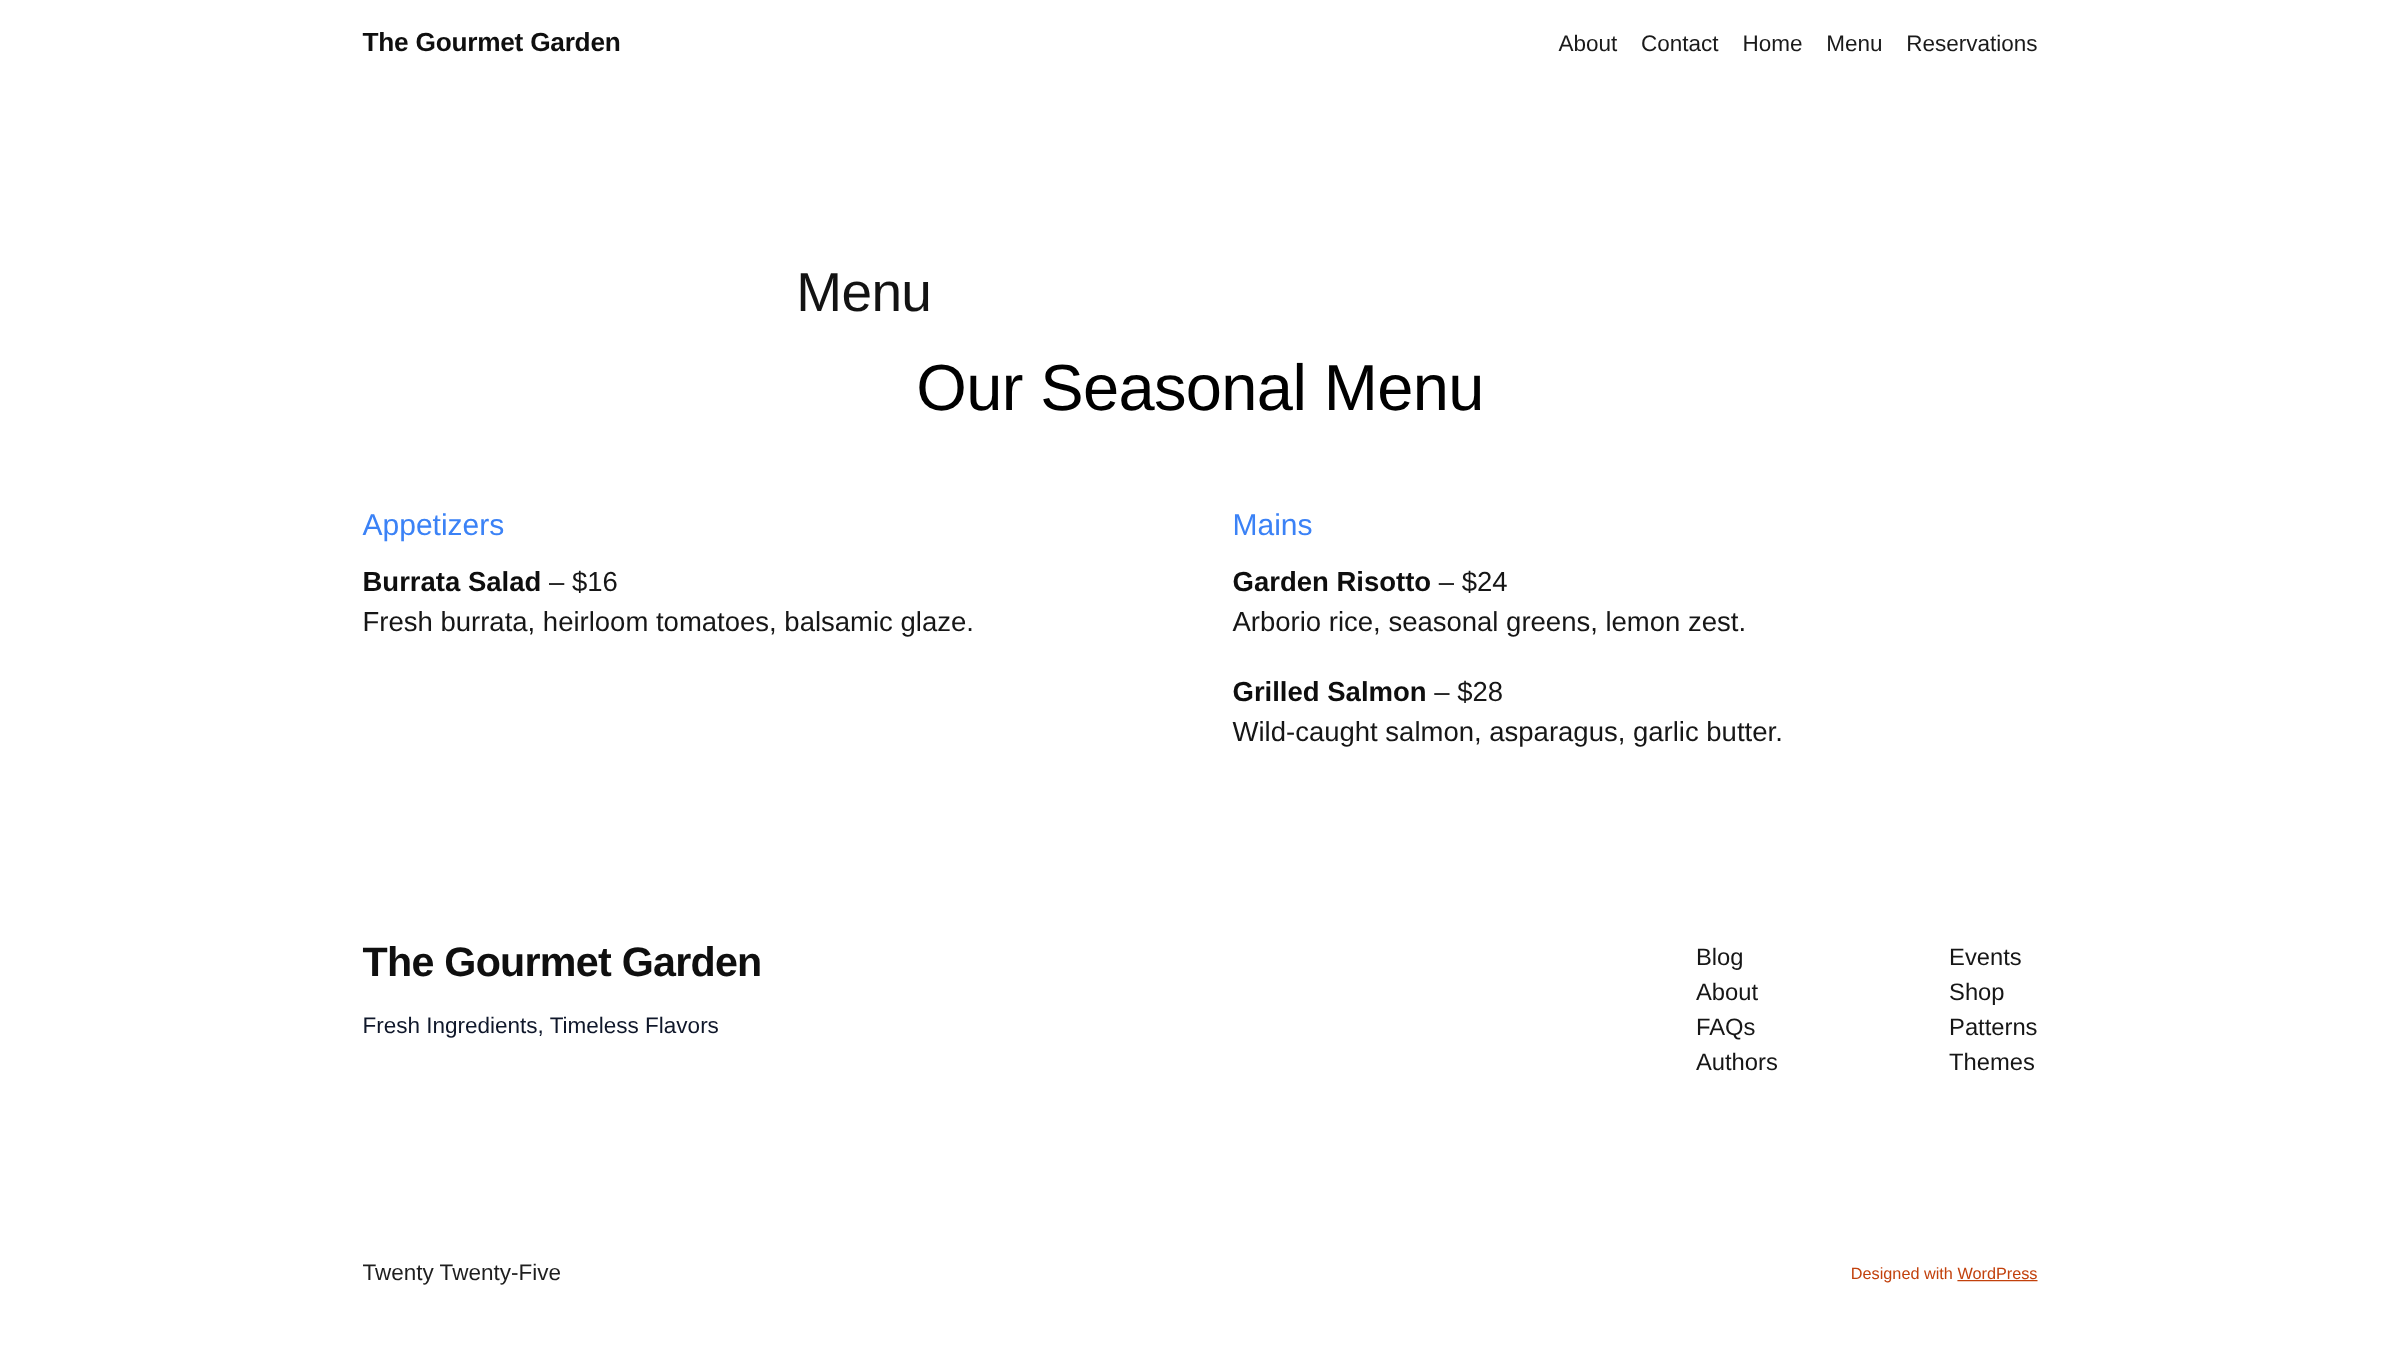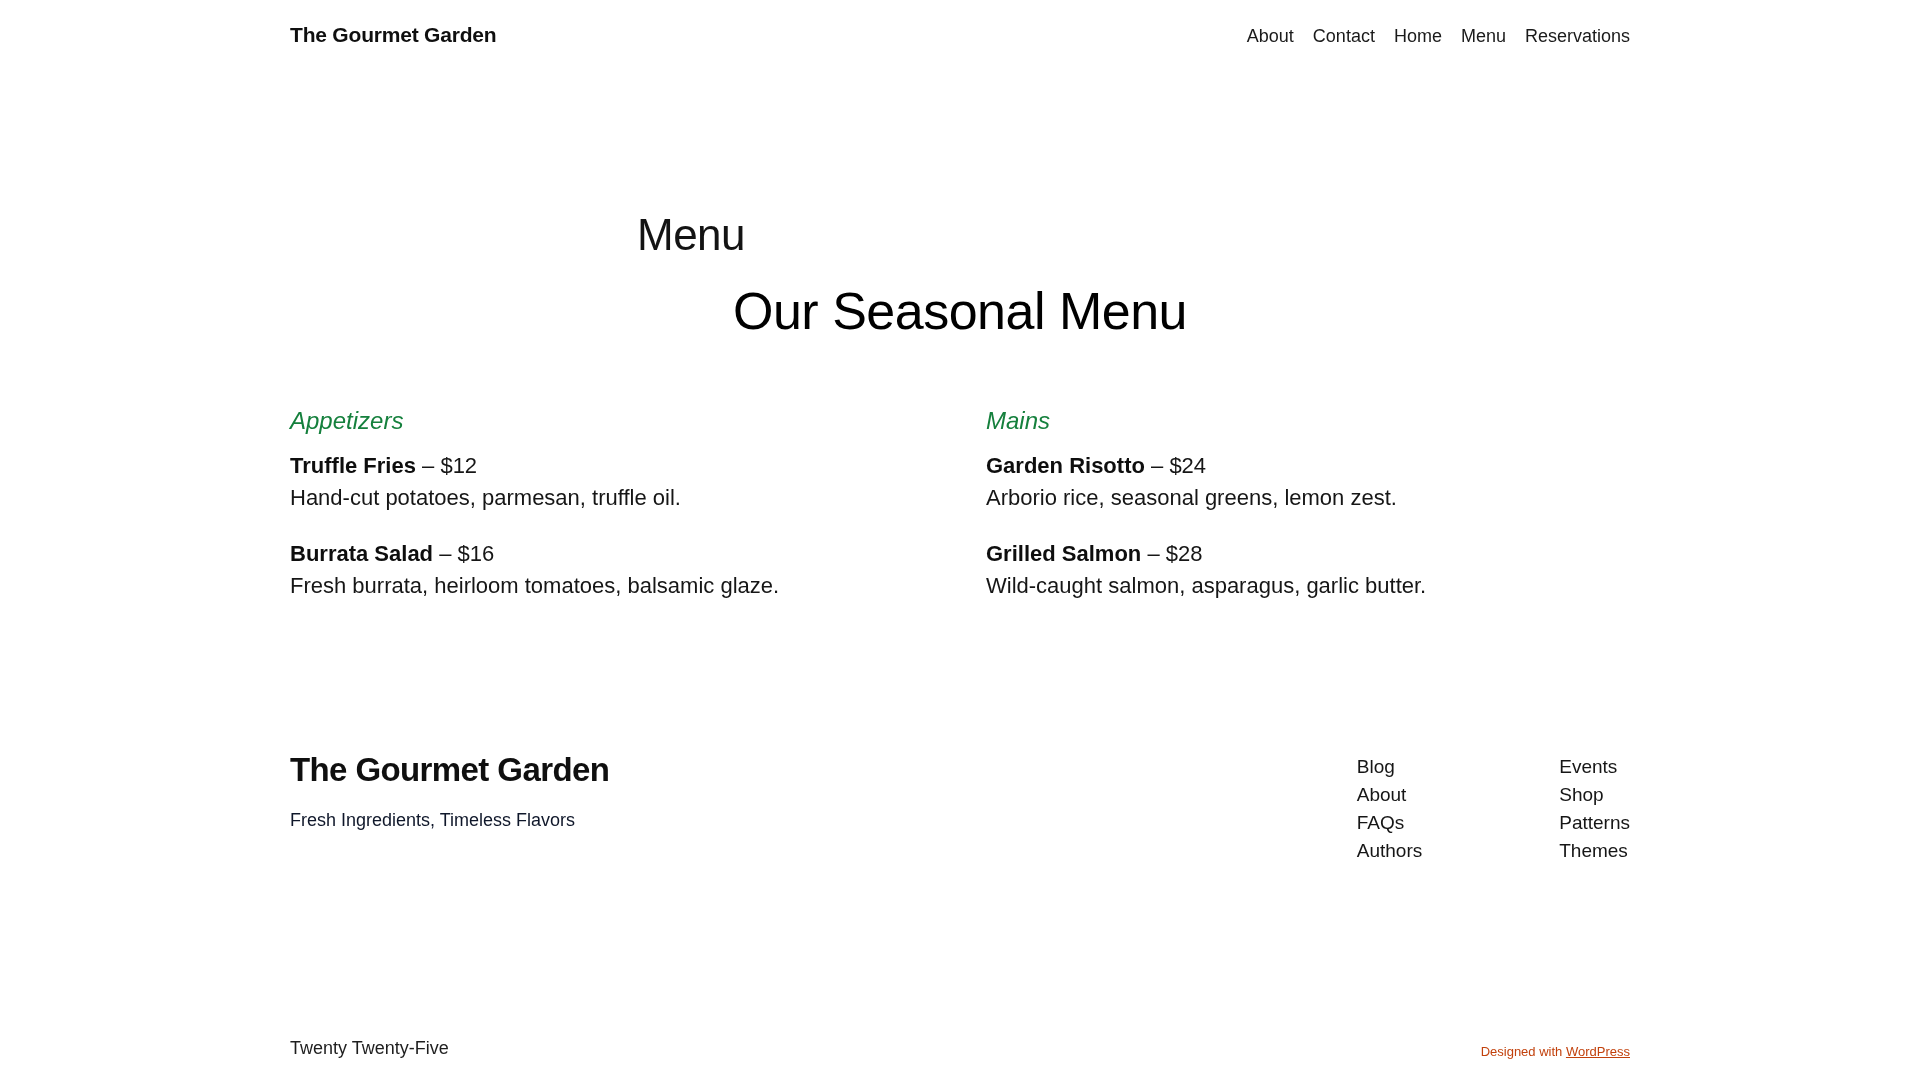--- a/index.html
+++ b/index.html
@@ -38,23 +38,22 @@
     font-size:52px; line-height:1.2; font-weight:400; letter-spacing:-0.5px;
     color:#000000;
   }
 
   
   .menu-grid {
     position:absolute; top:405px; left:290px; width:1340px;
     display:grid; grid-template-columns:1fr 1fr; column-gap:52px;
   }
   .menu-section h3 {
-    font-size:24px; line-height:1.3; font-weight:400; color:#15803d;
+    font-size:24px; line-height:1.3; font-weight:400; color:#3b82f6;
     margin:0 0 14px;
-    font-style:italic;
   }
   .menu-item {
     font-size:22px; line-height:32px; font-weight:400; color:#161616;
     margin:0 0 24px;
   }
   .menu-item strong { font-weight:700; color:#0e0e0e; }
 
   
   .footer {
     position:absolute; top:750px; left:290px; width:1340px;
@@ -66,22 +65,22 @@
   }
   .footer-tagline {
     margin-top:19px; font-size:18px; line-height:1.3; color:#0f172a;
   }
   .footer-links { display:flex; gap:137px; padding-top:4px; }
   .footer-col { display:flex; flex-direction:column; gap:3px; }
   .footer-col a { font-size:19px; line-height:25px; color:#161616; }
 
   
   .bottom-bar {
-    position:absolute; top:1038px; left:290px; width:1340px;
-    display:flex; justify-content:space-between; align-items:flex-end;
+    position:absolute; top:1008px; left:290px; width:1340px;
+    display:flex; justify-content:space-between; align-items:center;
   }
   .theme-name { font-size:18px; color:#1e1e1e; }
   .designed { font-size:13px; color:#c2410c; }
   .designed a { text-decoration:underline; }
 </style>
 </head>
 <body>
 
 <header class="header">
   <a class="site-title">The Gourmet Garden</a>
@@ -94,21 +93,20 @@
   </nav>
 </header>
 
 <main>
   <h1 class="page-title">Menu</h1>
   <h2 class="seasonal-title">Our Seasonal Menu</h2>
 
   <div class="menu-grid">
     <section class="menu-section">
       <h3>Appetizers</h3>
-      <p class="menu-item"><strong>Truffle Fries</strong> <span>– $12</span><br><span>Hand-cut potatoes, parmesan, truffle oil.</span></p>
       <p class="menu-item"><strong>Burrata Salad</strong> <span>– $16</span><br><span>Fresh burrata, heirloom tomatoes, balsamic glaze.</span></p>
     </section>
 
     <section class="menu-section">
       <h3>Mains</h3>
       <p class="menu-item"><strong>Garden Risotto</strong> <span>– $24</span><br><span>Arborio rice, seasonal greens, lemon zest.</span></p>
       <p class="menu-item"><strong>Grilled Salmon</strong> <span>– $28</span><br><span>Wild-caught salmon, asparagus, garlic butter.</span></p>
     </section>
   </div>
 </main>

